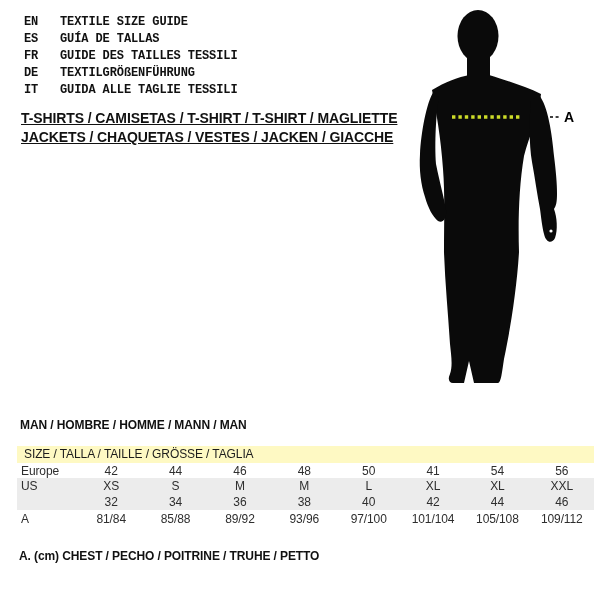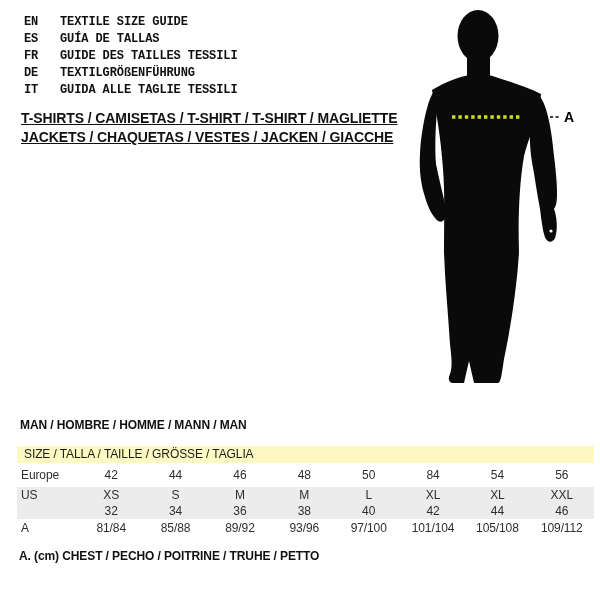--- a/index.html
+++ b/index.html
@@ -25,21 +25,21 @@
   
   .figure{left:405px;top:4px;width:180px;height:392px;}
 
   
   .size-table{left:17px;top:446px;width:577px;}
   .thead{
     background:#fef9c3;height:17px;line-height:17px;
     font-size:12px;color:#1c1c1c;padding-left:7px;letter-spacing:-0.1px;
   }
   .tbody .trow{display:grid;grid-template-columns:62px repeat(8,1fr);height:16px;align-items:center;}
-  .tbody .trow:nth-child(1){height:24px;}
+  .tbody .trow:nth-child(1){height:15px;}
   .tbody .trow:nth-child(4){height:17px;}
   .tbody .trow:nth-child(2),.tbody .trow:nth-child(3){background:#ececec;}
   .cell{font-size:12px;color:#2e2e2e;text-align:center;letter-spacing:-0.1px;}
   .cell.label{text-align:left;padding-left:4px;color:#2e2e2e;}
 
   
   .footnote{left:19px;top:549px;font-size:12px;font-weight:700;letter-spacing:-0.1px;}
 </style>
 </head>
 <body>
@@ -124,21 +124,21 @@
 <div class="abs size-table">
   <div class="thead">SIZE / TALLA / TAILLE / GRÖSSE / TAGLIA</div>
   <div class="tbody">
       <div class="trow">
         <div class="cell label">Europe</div>
         <div class="cell">42</div>
         <div class="cell">44</div>
         <div class="cell">46</div>
         <div class="cell">48</div>
         <div class="cell">50</div>
-        <div class="cell">84</div>
+        <div class="cell">41</div>
         <div class="cell">54</div>
         <div class="cell">56</div>
       </div>
       <div class="trow">
         <div class="cell label">US</div>
         <div class="cell">XS</div>
         <div class="cell">S</div>
         <div class="cell">M</div>
         <div class="cell">M</div>
         <div class="cell">L</div>

